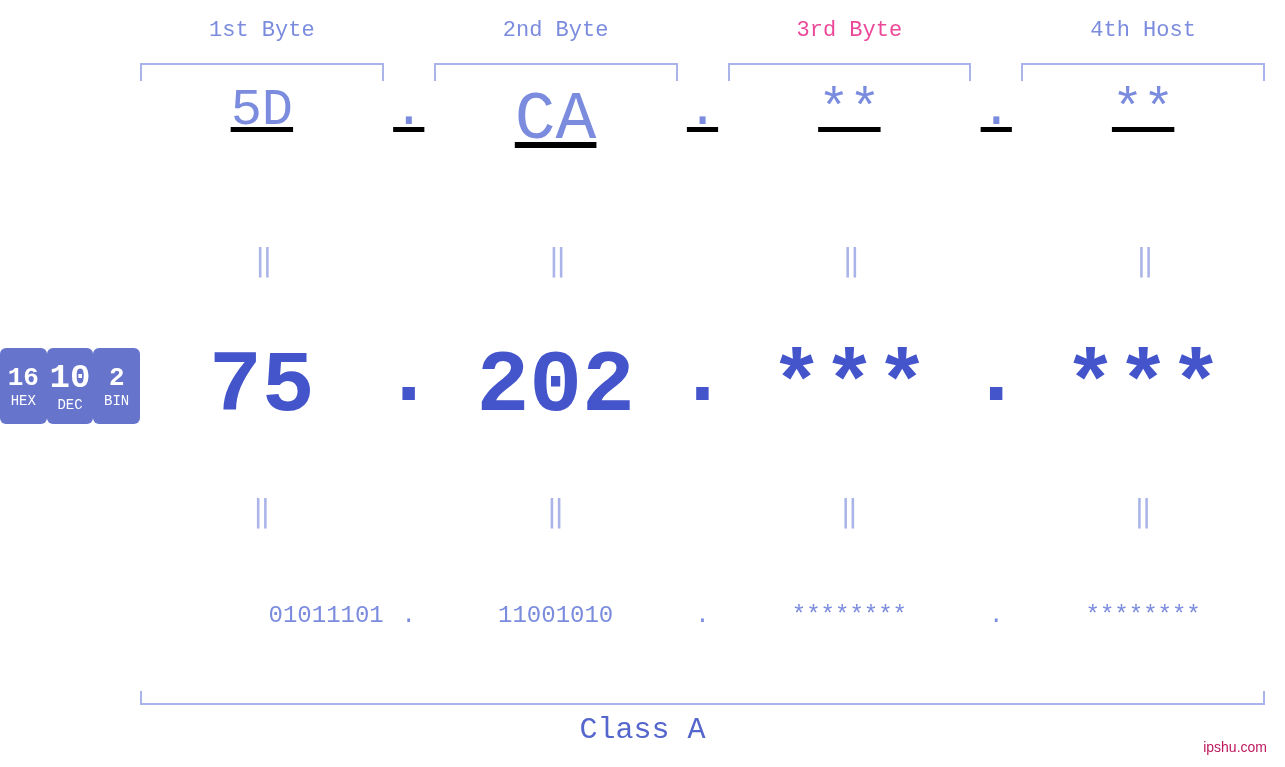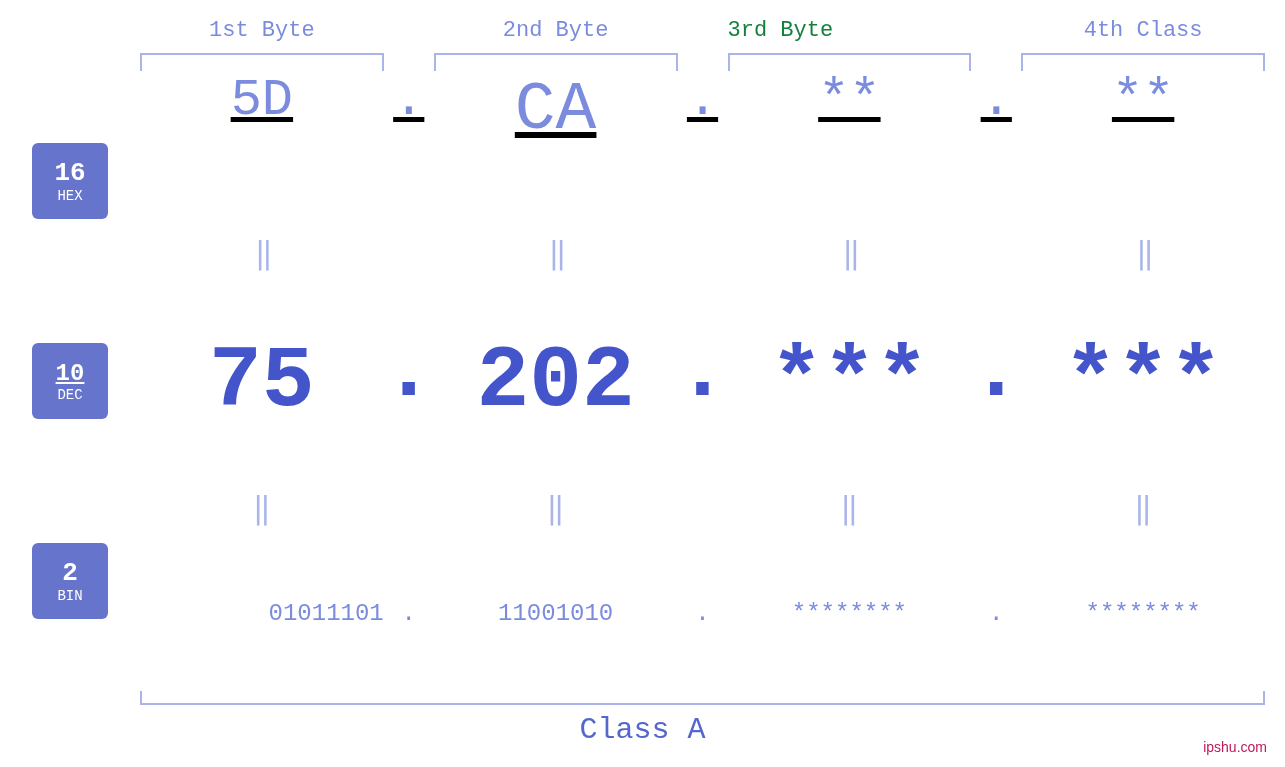--- a/index.html
+++ b/index.html
@@ -25,51 +25,51 @@
   </style>
 </head>
 <body>
 
 <div class="layout-wrapper">
 
   <div style="display:flex; flex-direction:row; margin-top:18px;">
     <div style="width:140px;"></div>
     <div style="flex:1; margin-right:20px;">
 
-      <div style="display:flex; margin-bottom:10px;">
+      <div style="display:flex; margin-bottom:20px;">
         <div style="flex:1; text-align:center; color:#7b8cde; font-size:22px; font-family:'Courier New',monospace;">1st Byte</div>
         <div style="width:50px;"></div>
         <div style="flex:1; text-align:center; color:#7b8cde; font-size:22px; font-family:'Courier New',monospace;">2nd Byte</div>
         <div style="width:50px;"></div>
-        <div style="flex:1; color:#15803d; font-size:22px; font-family:'Courier New',monospace;">3rd Byte</div>
-        <div style="width:50px;"></div>
-        <div style="flex:1; text-align:center; color:#7b8cde; font-size:22px; font-family:'Courier New',monospace;">4th Class</div>
+        <div style="flex:1; text-align:center; color:#ec4899; font-size:22px; font-family:'Courier New',monospace;">3rd Byte</div>
+        <div style="width:50px;"></div>
+        <div style="flex:1; text-align:center; color:#7b8cde; font-size:22px; font-family:'Courier New',monospace;">4th Host</div>
       </div>
 
       <div style="display:flex; height:18px;">
         <div style="flex:1; border-top:2px solid #aab4e8; border-left:2px solid #aab4e8; border-right:2px solid #aab4e8;"></div>
         <div style="width:50px;"></div>
         <div style="flex:1; border-top:2px solid #aab4e8; border-left:2px solid #aab4e8; border-right:2px solid #aab4e8;"></div>
         <div style="width:50px;"></div>
         <div style="flex:1; border-top:2px solid #aab4e8; border-left:2px solid #aab4e8; border-right:2px solid #aab4e8;"></div>
         <div style="width:50px;"></div>
         <div style="flex:1; border-top:2px solid #aab4e8; border-left:2px solid #aab4e8; border-right:2px solid #aab4e8;"></div>
       </div>
     </div>
   </div>
 
   <div style="display:flex; flex-direction:row; flex:1;">
 
-    <div style="width:140px; display:flex; flex-direction:column; justify-content:space-around; align-items:center; padding:10px 0;">
+    <div style="width:140px; display:flex; justify-content:space-around; align-items:center; padding:10px 0;">
       <div style="background:#6674cc; color:white; border-radius:6px; width:76px; height:76px; display:flex; flex-direction:column; align-items:center; justify-content:center;">
         <span style="font-size:26px; font-weight:bold; font-family:'Courier New',monospace;">16</span>
         <span style="font-size:14px; font-family:'Courier New',monospace;">HEX</span>
       </div>
       <div style="background:#6674cc; color:white; border-radius:6px; width:76px; height:76px; display:flex; flex-direction:column; align-items:center; justify-content:center;">
-        <span style="font-size:24px; font-weight:bold; font-family:'Courier New',monospace;text-decoration:underline;">10</span>
+        <span style="font-size:34px; font-weight:bold; font-family:'Courier New',monospace;">10</span>
         <span style="font-size:14px; font-family:'Courier New',monospace;">DEC</span>
       </div>
       <div style="background:#6674cc; color:white; border-radius:6px; width:76px; height:76px; display:flex; flex-direction:column; align-items:center; justify-content:center;">
         <span style="font-size:26px; font-weight:bold; font-family:'Courier New',monospace;">2</span>
         <span style="font-size:14px; font-family:'Courier New',monospace;">BIN</span>
       </div>
     </div>
 
     <div style="flex:1; margin-right:20px; display:flex; flex-direction:column;">
 

